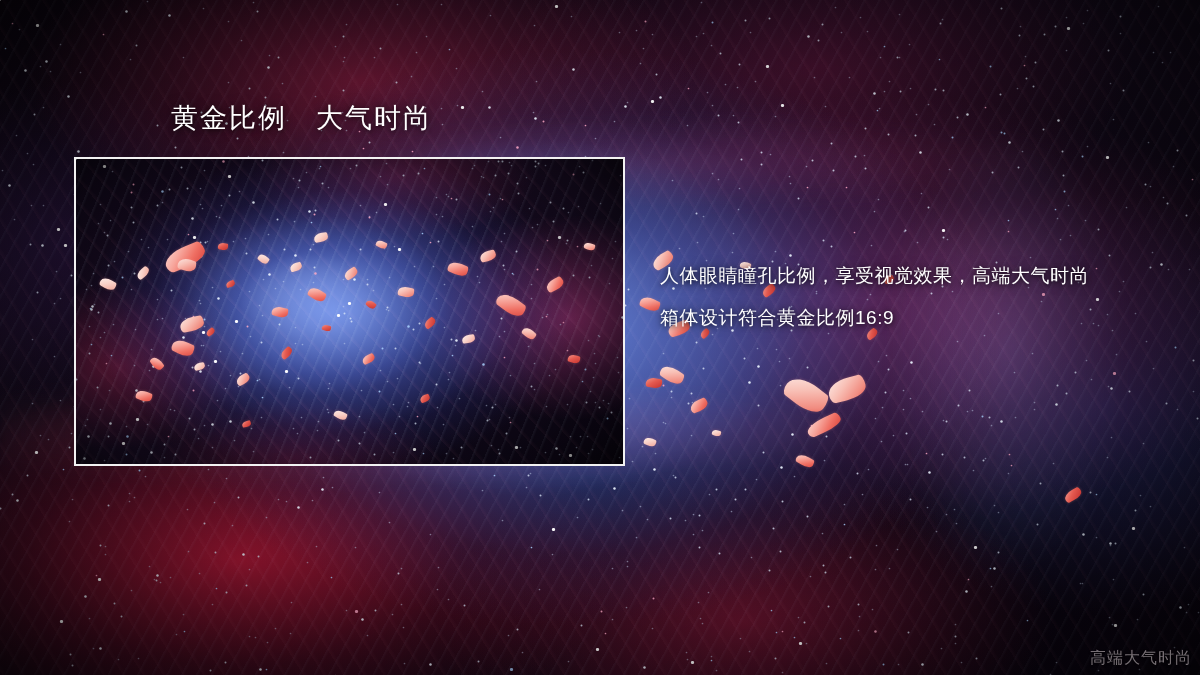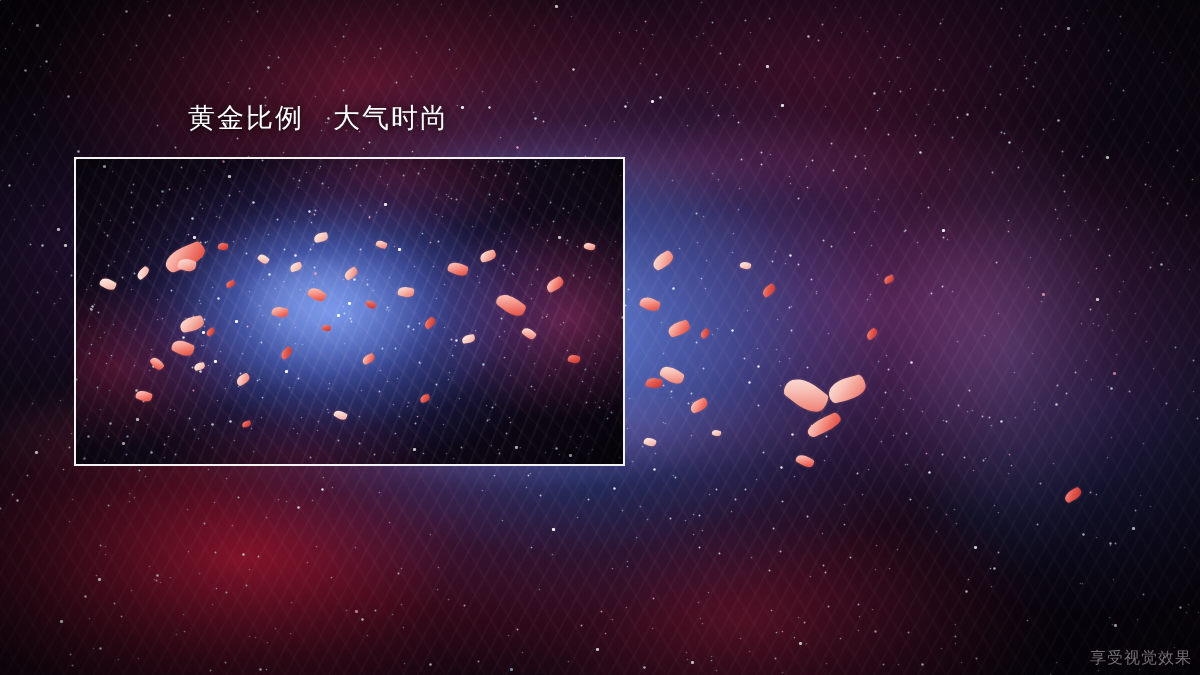--- a/index.html
+++ b/index.html
@@ -96,21 +96,21 @@
     border-radius:60% 12% 58% 14% / 60% 52% 48% 40%;
     background:linear-gradient(140deg,#fbd9d4 0%, #f7a79d 34%, #ef6f63 66%, #d8423c 100%);
     box-shadow:0 0 3px rgba(255,150,140,.30);
   }
   .petal.light{ background:linear-gradient(140deg,#fdeae6 0%, #f8c0b6 40%, #f18c80 78%, #e0574f 100%); }
   .petal.deep { background:linear-gradient(140deg,#f39a90 0%, #e45a50 45%, #c22f2c 100%); }
   .petal.pale { background:linear-gradient(140deg,#fdf0ec 0%, #f9d2c9 46%, #f0a194 100%); }
 
   
   .title{
-    position:absolute; left:188px; top:102px;
+    position:absolute; left:171px; top:102px;
     color:#ffffff;
     font-size:27px; letter-spacing:2px; font-weight:400; line-height:1.25;
     white-space:pre;
     text-shadow:0 1px 5px rgba(0,0,0,.68), 0 0 14px rgba(0,0,0,.45);
   }
   .body-text{
     position:absolute; left:660px; top:255px; width:500px;
   }
   .body-text .line{
     color:#ffffff;
@@ -205,16 +205,18 @@
       <div class="petal pale" style="left: 740px; top: 262px; width: 11px; height: 7px; transform: rotate(20deg);"></div>
       <div class="petal deep" style="left: 884px; top: 276px; width: 10px; height: 7px; transform: rotate(-18deg);"></div>
       <div class="petal deep" style="left: 1064px; top: 490px; width: 18px; height: 10px; transform: rotate(-28deg);"></div>
       <div class="petal pale" style="left: 644px; top: 438px; width: 12px; height: 8px; transform: rotate(24deg);"></div>
       <div class="petal deep" style="left: 866px; top: 330px; width: 12px; height: 8px; transform: rotate(-36deg);"></div>
     </div>
 
   <div class="title">黄金比例　大气时尚</div>
 
   <div class="body-text">
+    <div class="line">人体眼睛瞳孔比例，享受视觉效果，高端大气时尚</div>
+    <div class="line">箱体设计符合黄金比例16:9</div>
   </div>
 
-  <div class="watermark">享受视觉效果</div>
+  <div class="watermark">高端大气时尚</div>
 </div>
 
 </body></html>

